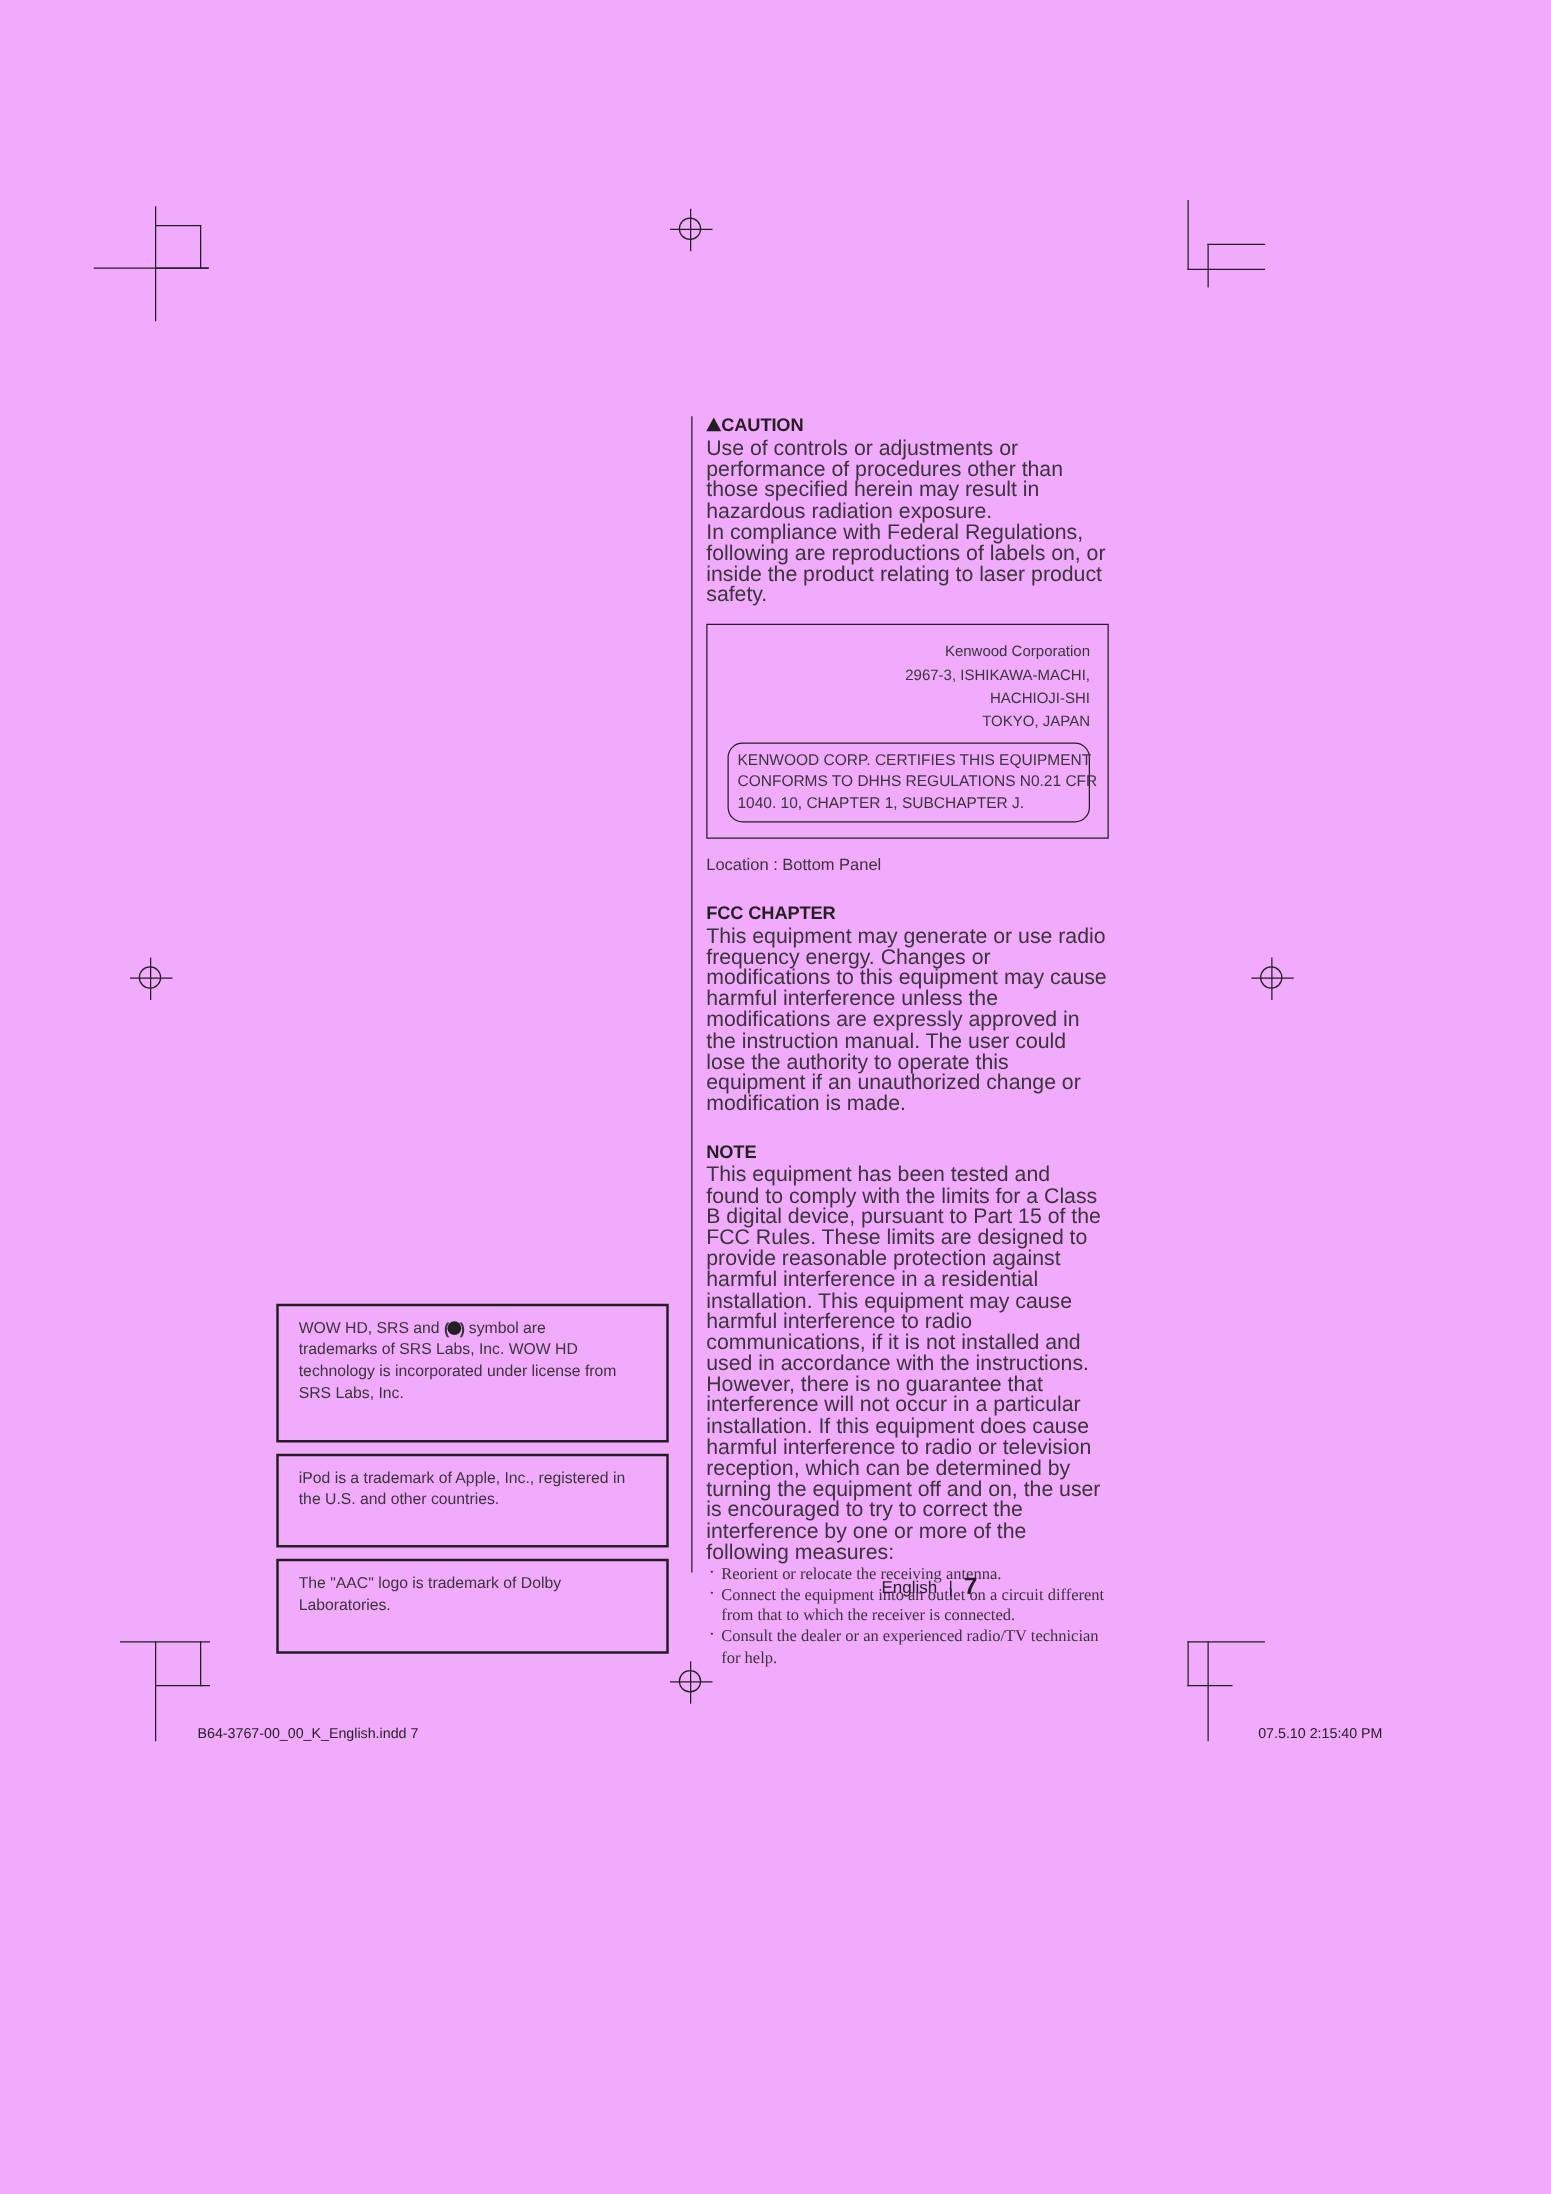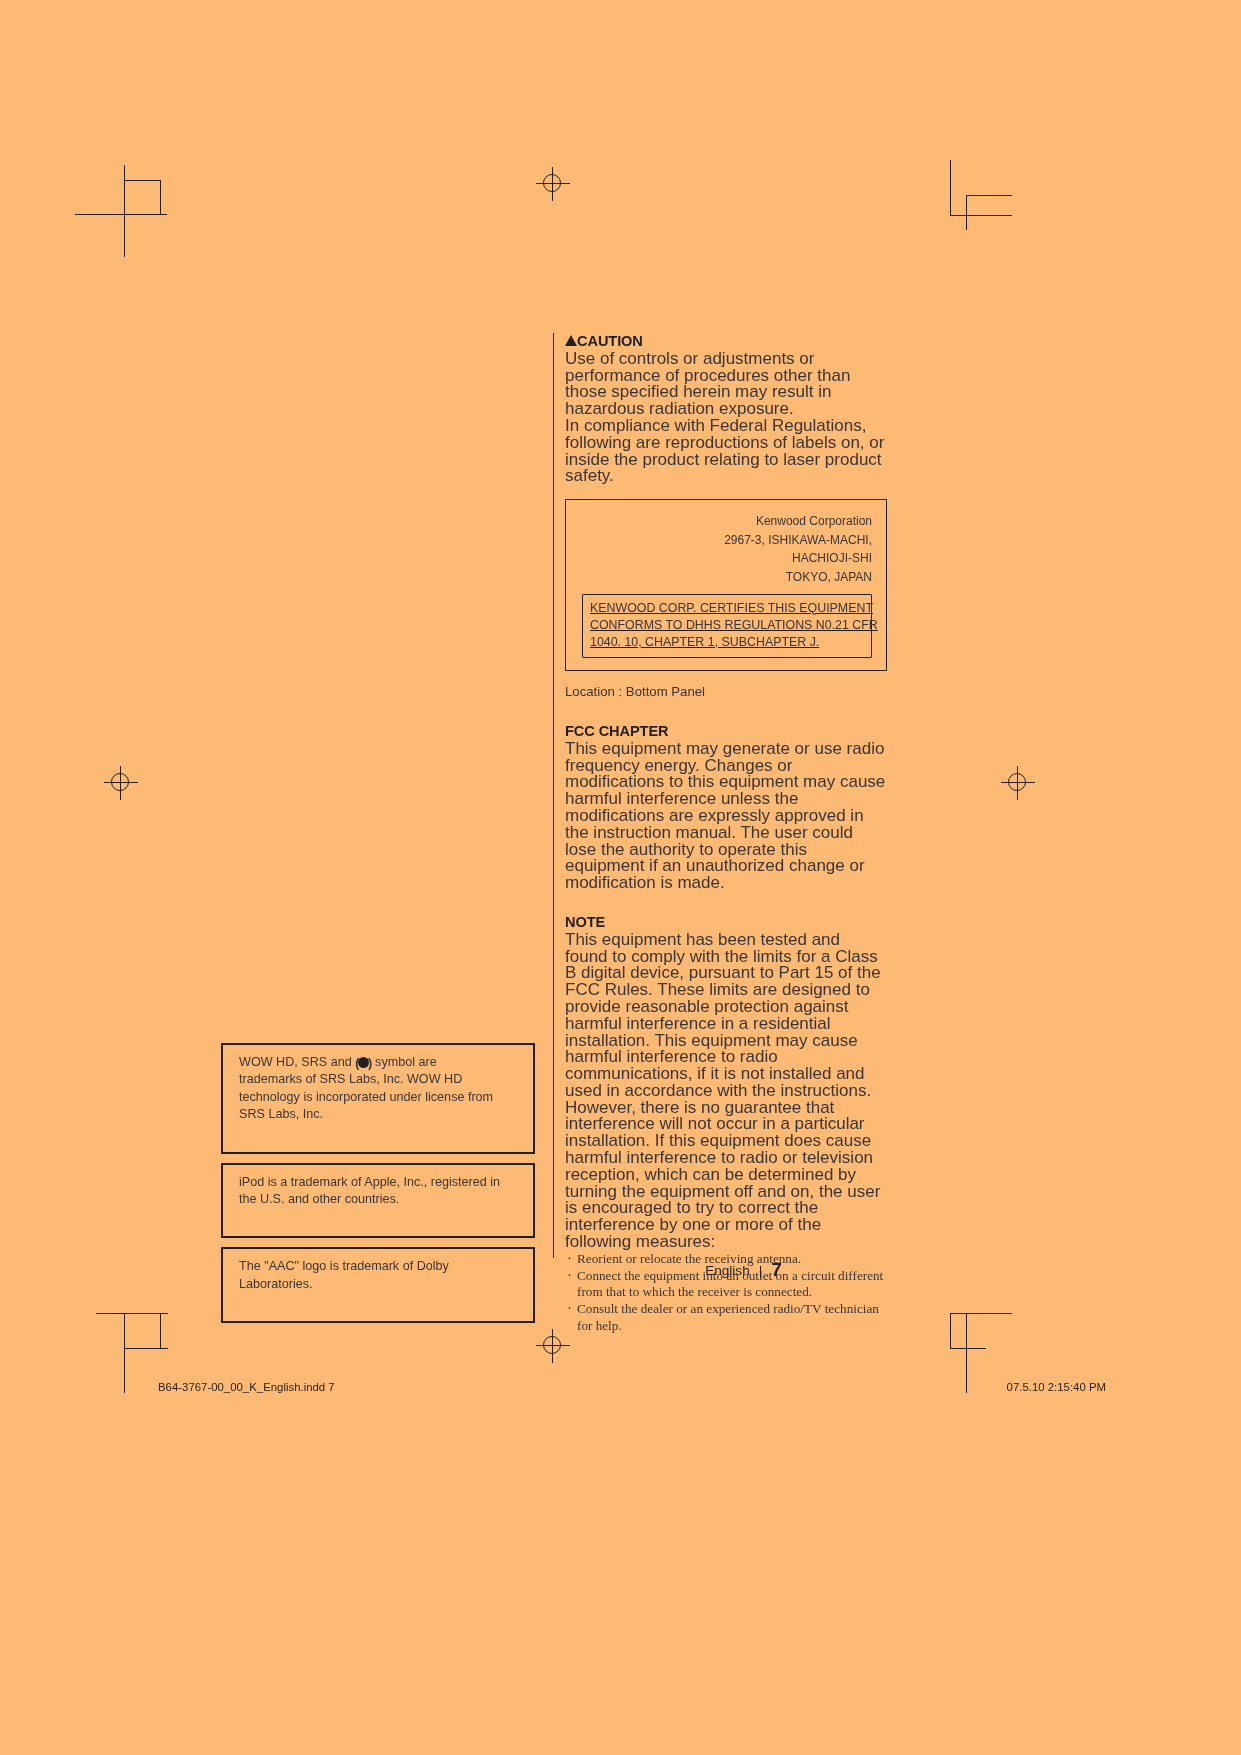--- a/index.html
+++ b/index.html
@@ -9,21 +9,21 @@
     background: #ffffff;
   }
   body {
     font-family: "Liberation Sans", sans-serif;
     color: #231f20;
   }
   #page {
     position: relative;
     width: 1241px;
     height: 1755px;
-    background: #fdba74;
+    background: #f0abfc;
     overflow: hidden;
   }
   .cm-line-h {
     position: absolute;
     height: 0;
     border-top: 1px solid #231f20;
   }
   .cm-line-v {
     position: absolute;
     width: 0;
@@ -117,24 +117,23 @@
   }
   .addr-line {
     font-size: 12px;
     line-height: 18.6px;
     color: #3a3537;
     text-align: right;
   }
   .cert-box {
     margin-top: 7px;
     border: 1px solid #231f20;
-    border-radius: 1px;
+    border-radius: 12px;
     padding: 5px 7px 6px 7px;
     box-sizing: border-box;
-    text-decoration: underline;
   }
   .cert-line {
     font-size: 12.4px;
     line-height: 17.2px;
     color: #3a3537;
     white-space: nowrap;
   }
   .loc-line {
     margin-top: 13px;
     font-size: 13.2px;

